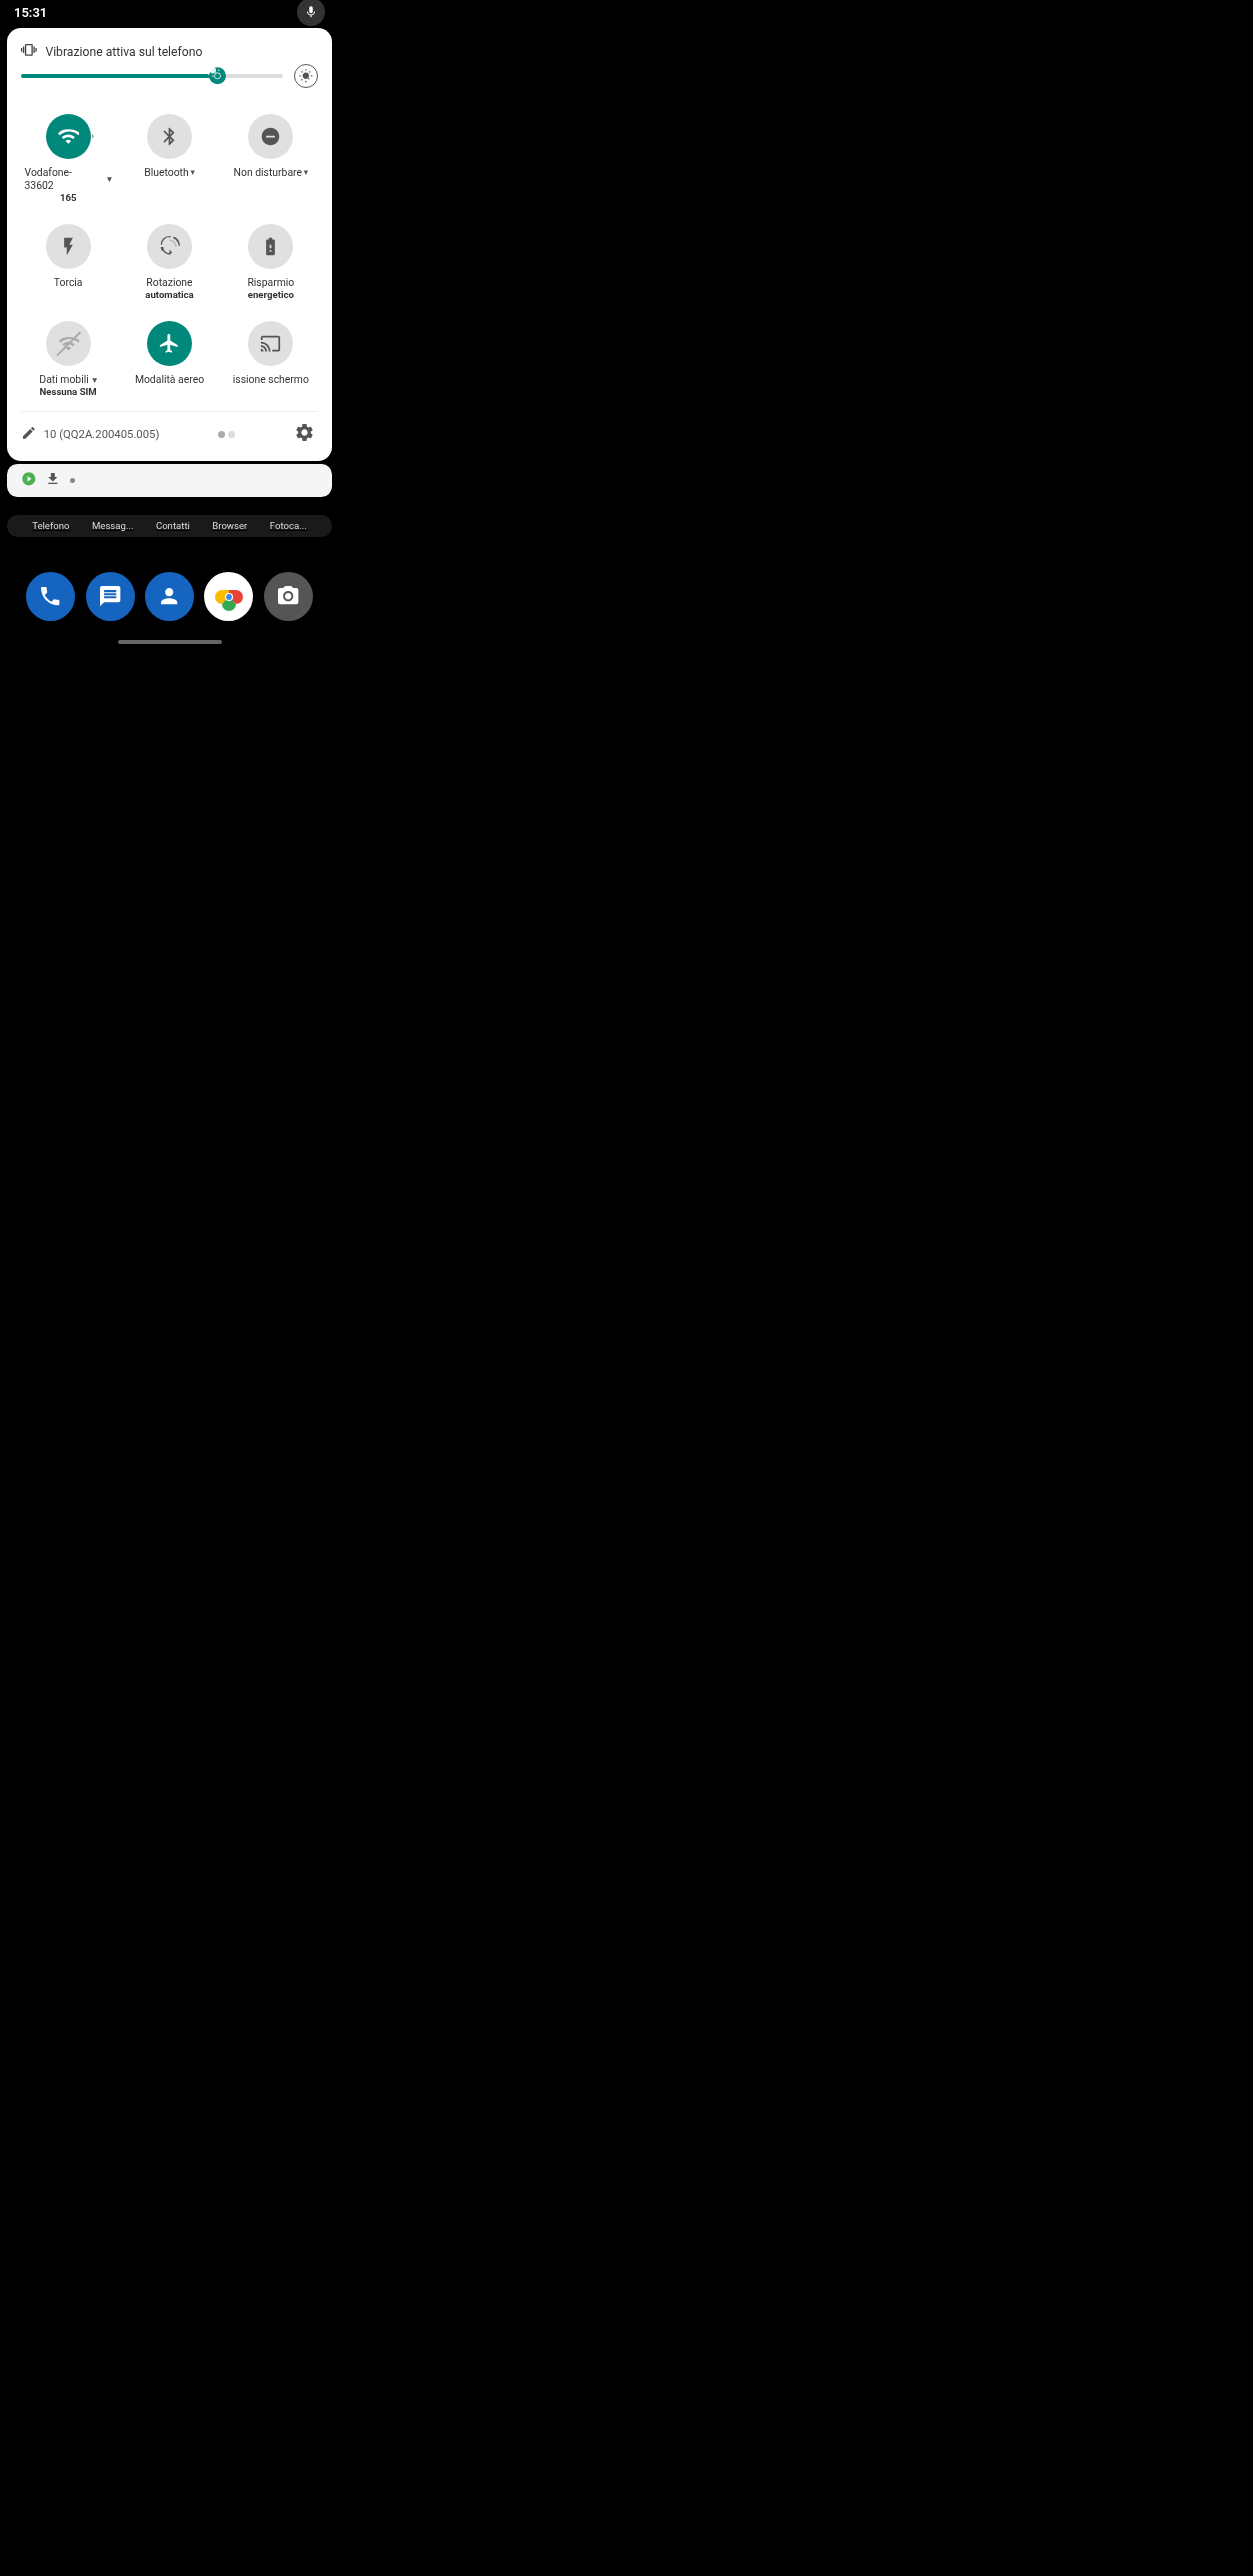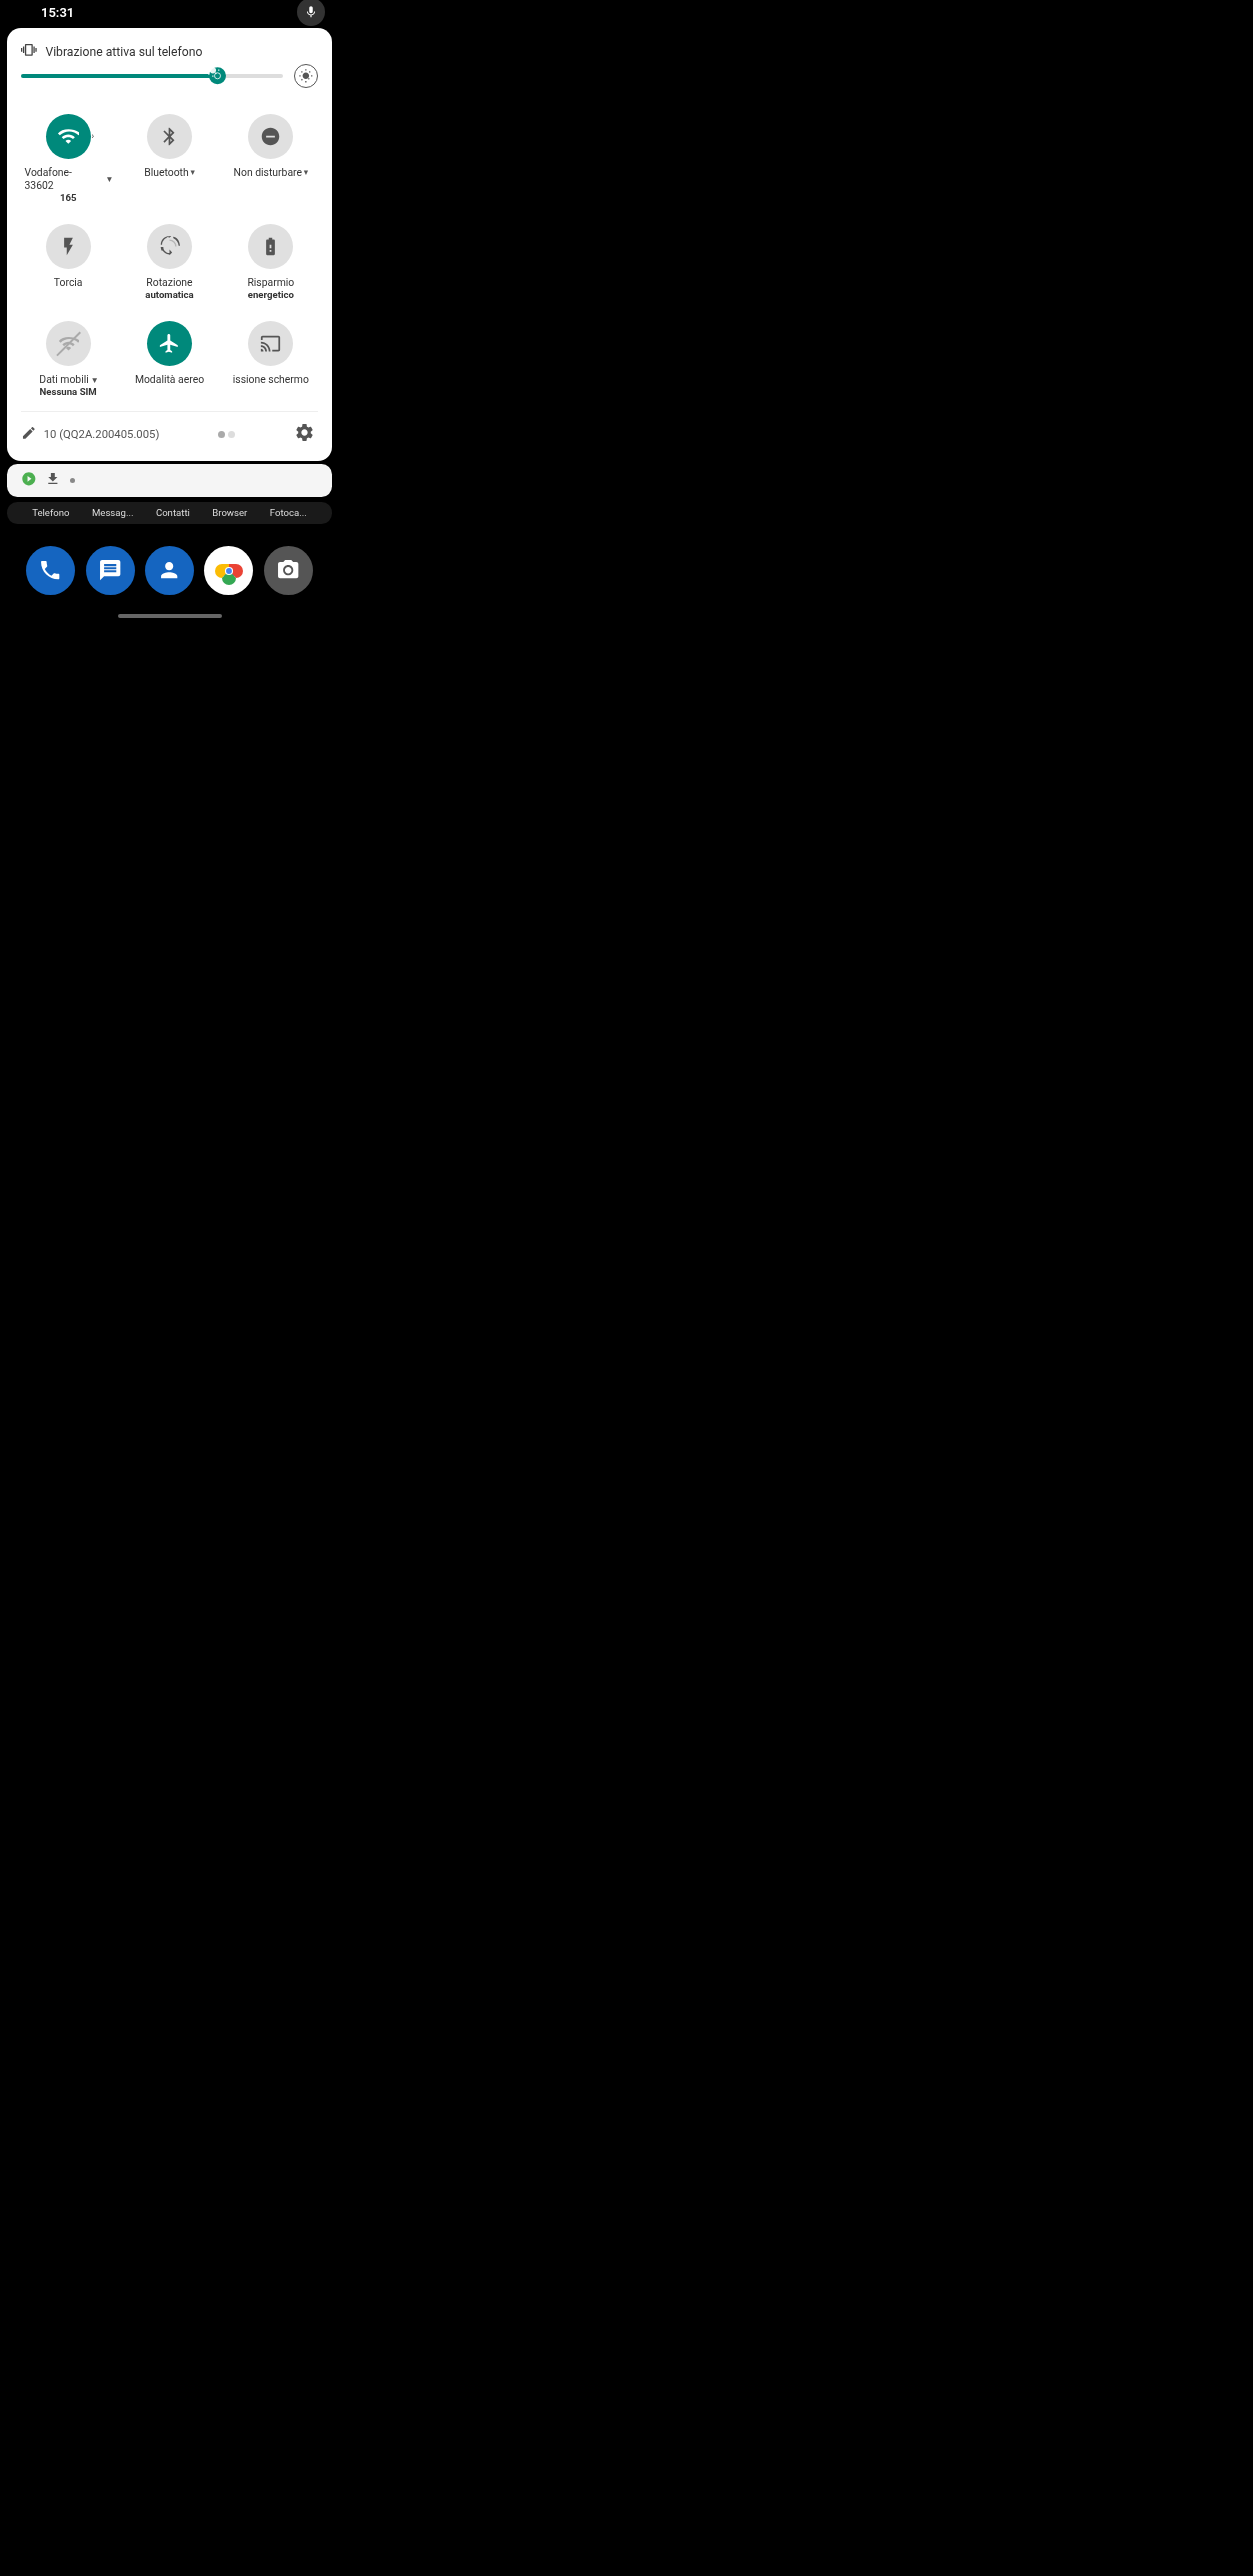--- a/index.html
+++ b/index.html
@@ -20,21 +20,20 @@
       display: flex;
       align-items: center;
       justify-content: space-between;
       padding: 0 14px;
     }
 
     .status-time {
       color: #fff;
       font-size: 13px;
       font-weight: 600;
-      margin-left: 27px;
     }
 
     .status-mic {
       width: 28px;
       height: 28px;
       background: #333;
       border-radius: 50%;
       display: flex;
       align-items: center;
       justify-content: center;
@@ -251,22 +250,23 @@
       gap: 8.7px;
     }
 
     
     .app-dock {
       display: flex;
       justify-content: space-around;
       align-items: center;
       padding: 5.2px 14px;
       background: rgba(255,255,255,0.1);
-      margin: 5px 7px;
+      margin: 18px 7px;
       border-radius: 10.4px;
+      text-decoration: underline;
     }
 
     .dock-label {
       color: #ddd;
       font-size: 9.6px;
       text-align: center;
     }
 
     
     .home-icons {

